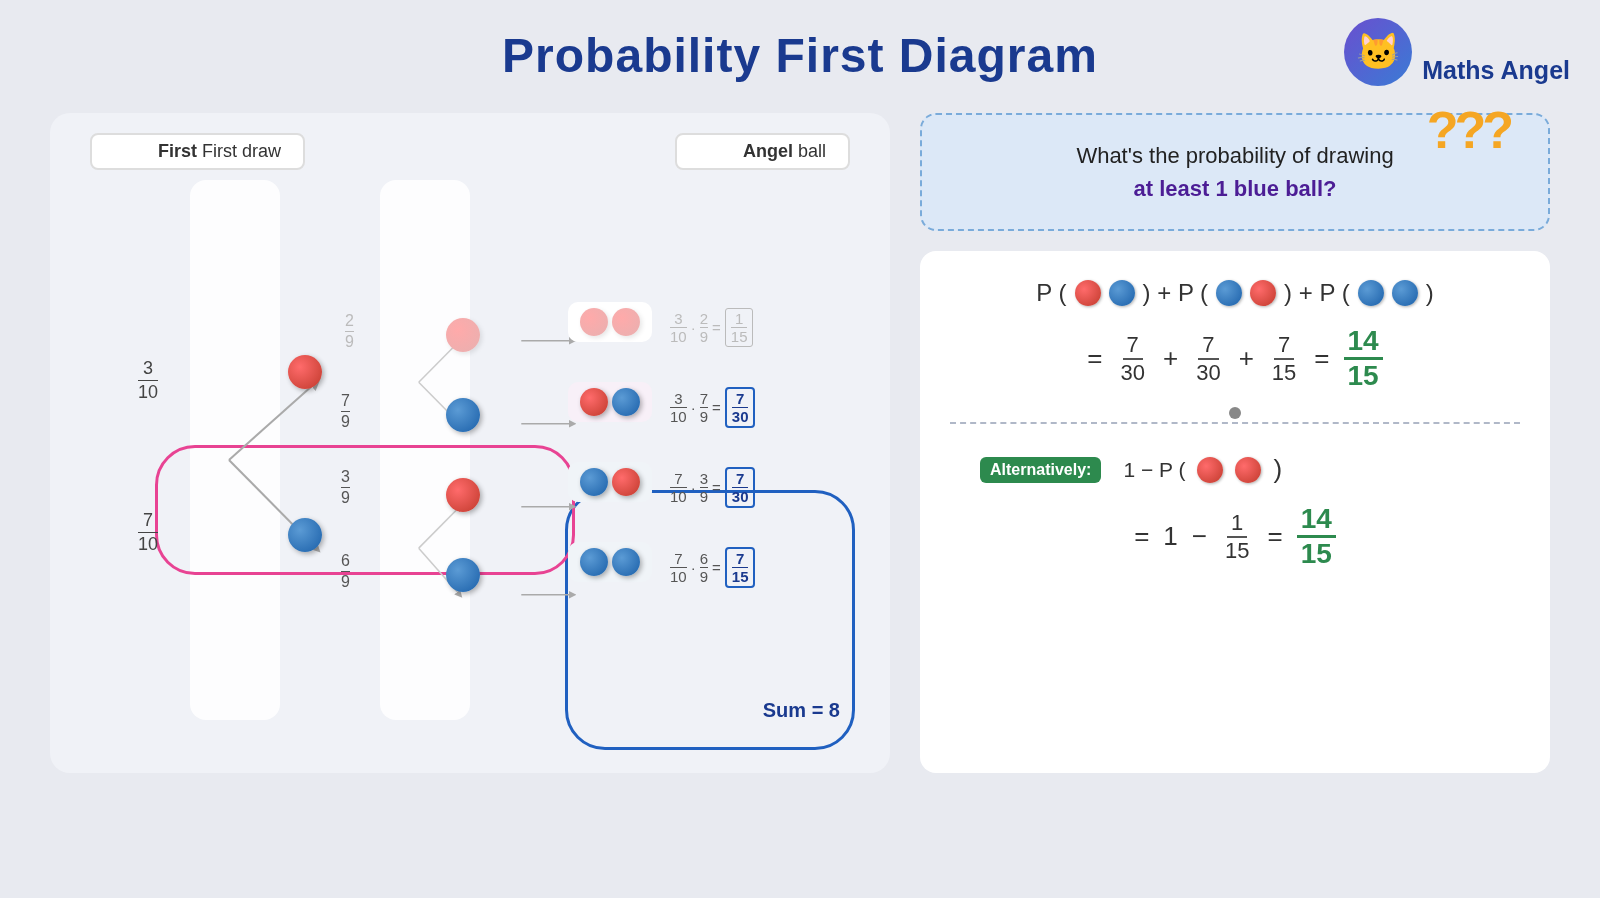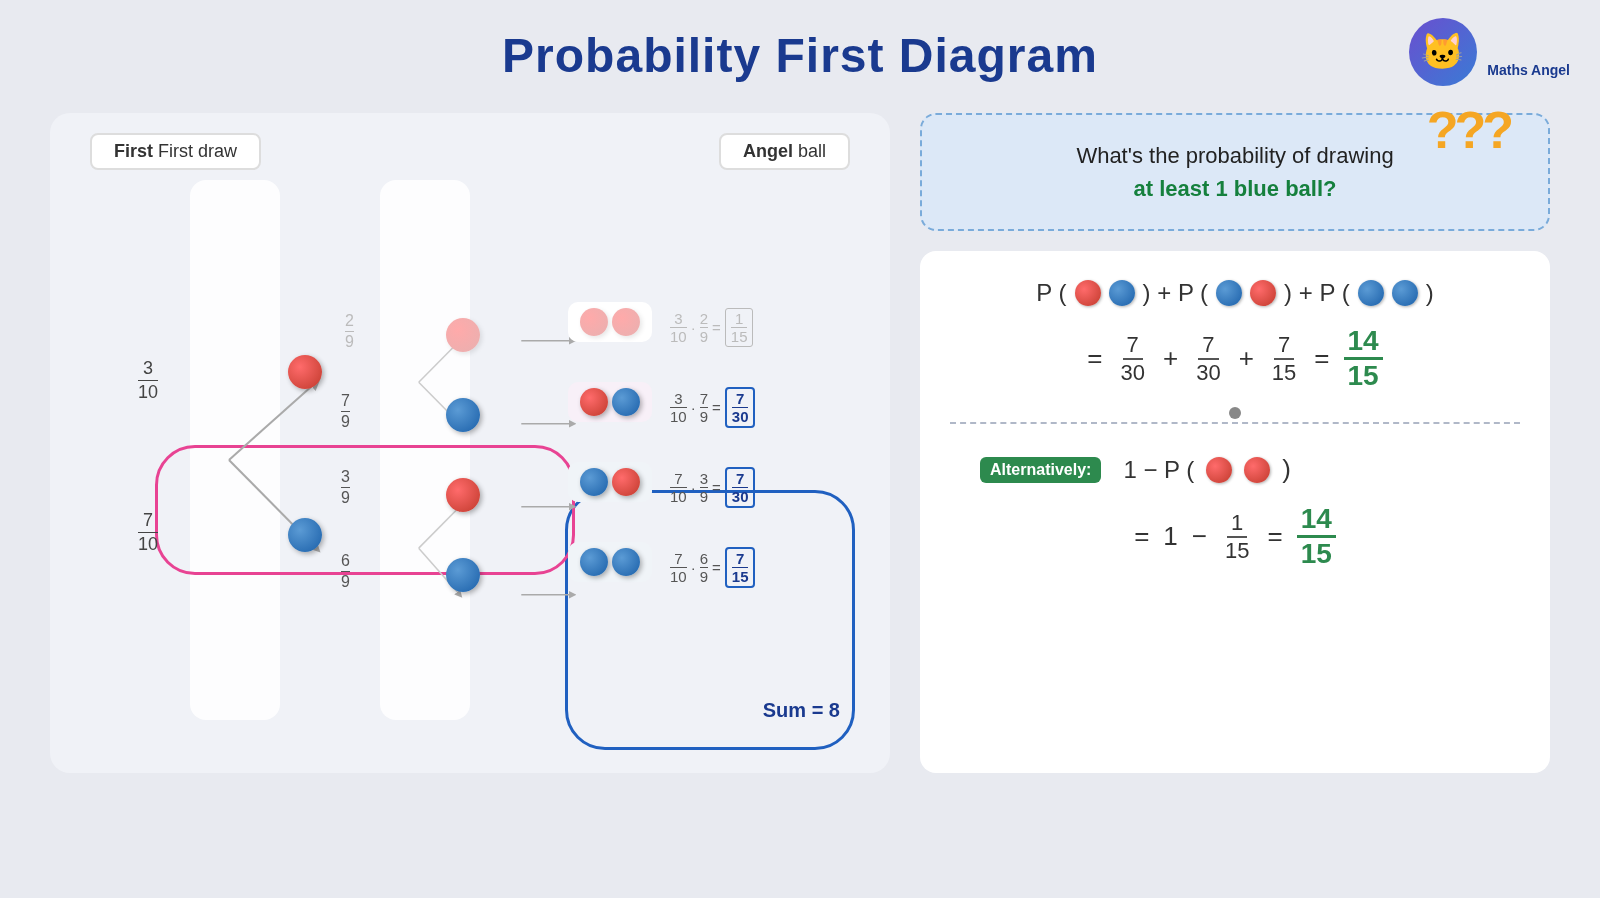--- a/index.html
+++ b/index.html
@@ -35,21 +35,21 @@
       width: 68px;
       height: 68px;
       border-radius: 50%;
       background: linear-gradient(135deg, #6a4fcf, #3a7bd5);
       display: flex;
       align-items: center;
       justify-content: center;
       font-size: 36px;
     }
     .logo-text {
-      font-size: 14px;
+      font-size: 25px;
       font-weight: 700;
       color: #1a3a8f;
       margin-top: 36px;
     }
 
     
     .question-marks {
       position: absolute;
       top: 100px;
       right: 90px;
@@ -89,20 +89,21 @@
       border-radius: 8px;
       padding: 6px 22px;
       font-size: 18px;
       color: #333;
       font-weight: 400;
       border: 2px solid #ddd;
       text-align: center;
     }
     .col-header .bold {
       font-weight: 700;
+      margin-left: 44px;
     }
     .col-header-outcomes {
       background: white;
       border-radius: 8px;
       padding: 6px 22px;
       font-size: 18px;
       color: #333;
       font-weight: 700;
       border: 2px solid #ddd;
     }
@@ -148,21 +149,21 @@
       border: 2.5px dashed #7aabda;
       border-radius: 16px;
       padding: 24px 30px;
       text-align: center;
       font-size: 22px;
       color: #222;
       line-height: 1.5;
     }
     .question-box .bold-blue {
       font-weight: 900;
-      color: #15803d;
+      color: #4c1d95;
     }
 
     
     .answer-box {
       background: white;
       border-radius: 16px;
       padding: 28px 30px;
       flex: 1;
       display: flex;
       flex-direction: column;
@@ -513,21 +514,21 @@
         </span>
       </div>
 
       <div style="position:relative; margin:4px 0;">
         <hr class="divider-line">
         <div class="divider-dot"></div>
       </div>
 
       <div class="math-row" style="justify-content:flex-start; padding-left:30px; gap:12px;">
         <span class="alt-label">Alternatively:</span>
-        <span style="font-size:24px; margin-left:10px;">1 −  P (</span>
+        <span style="font-size:21px; margin-left:10px;">1 −  P (</span>
         <div class="ball-sm ball-sm-red"></div>
         <div class="ball-sm ball-sm-red"></div>
         <span style="font-size:26px;">)</span>
       </div>
 
       <div class="math-row" style="gap:14px;">
         <span style="font-size:26px;">=</span>
         <span style="font-size:26px;">1</span>
         <span style="font-size:26px;">−</span>
         <span style="font-size:22px; display:inline-flex; flex-direction:column; align-items:center;">

